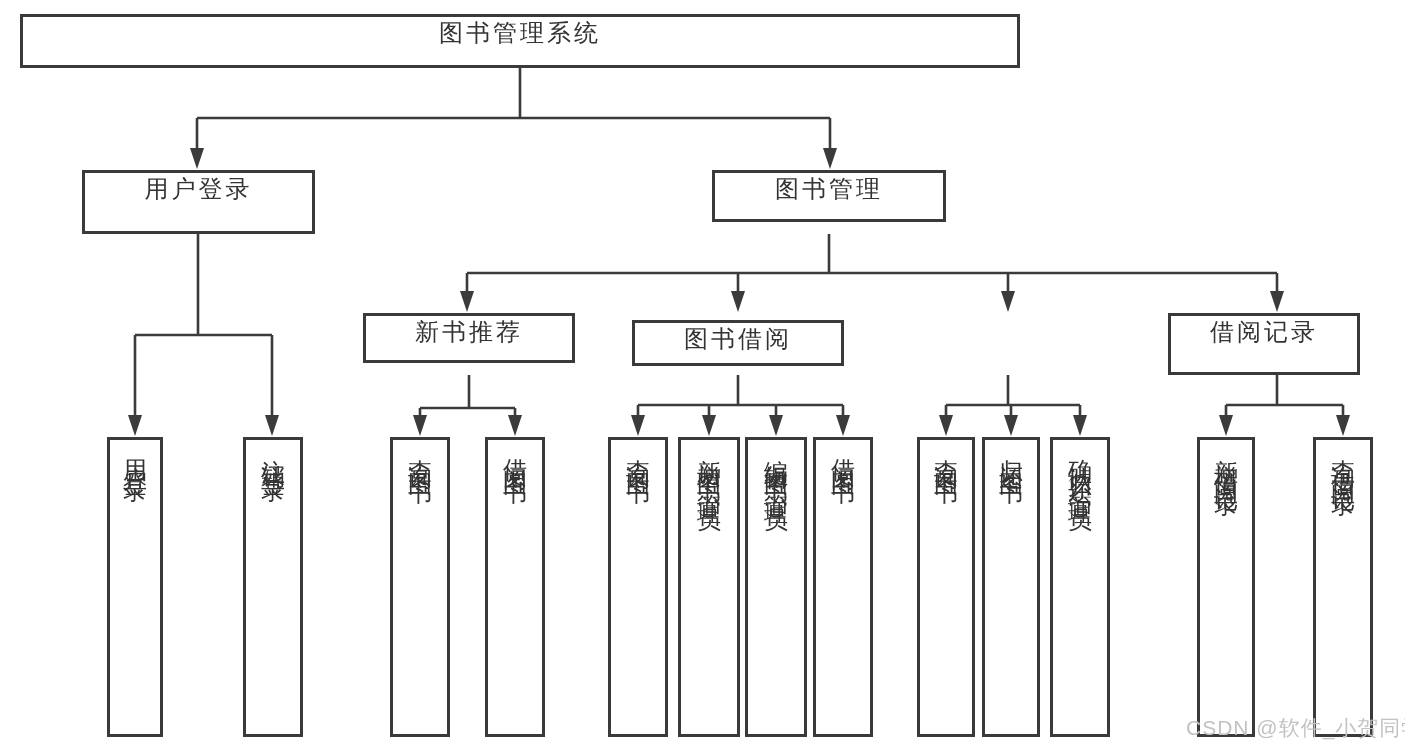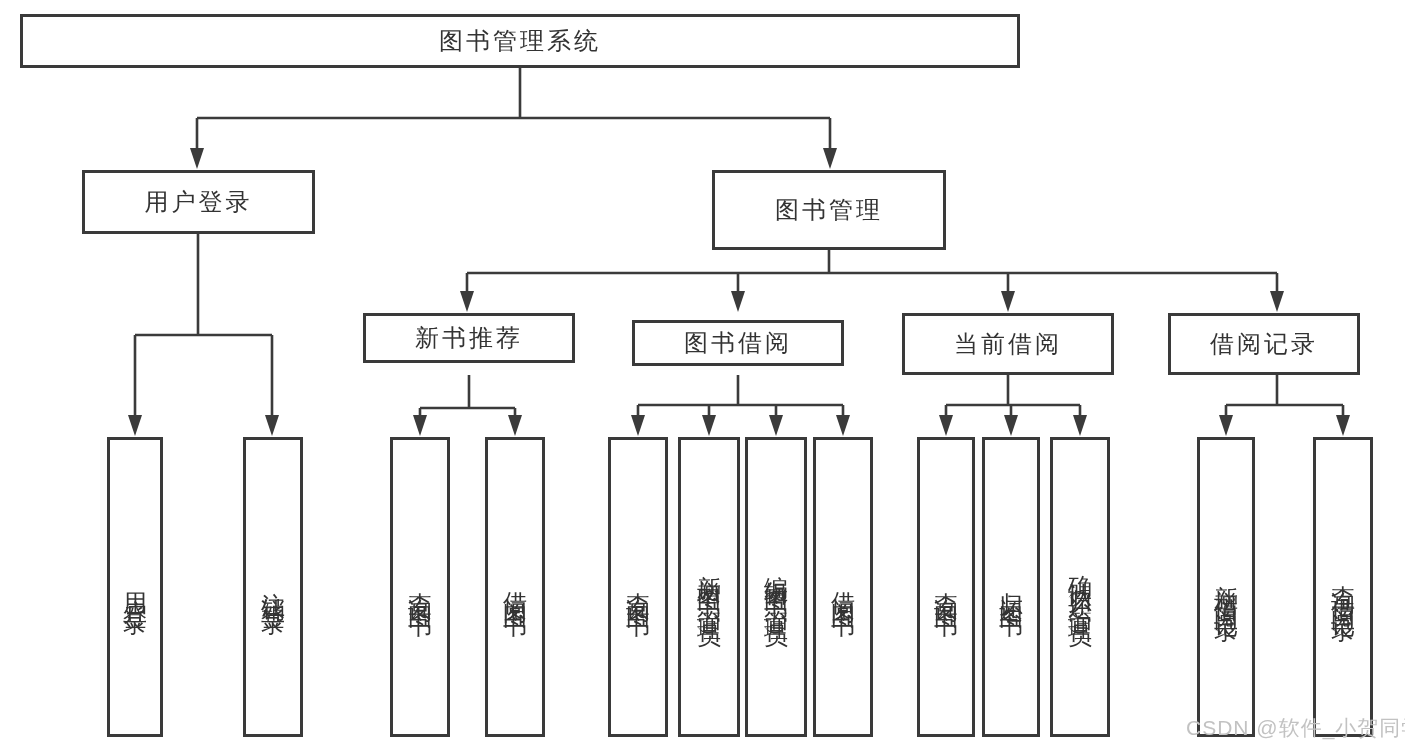--- a/index.html
+++ b/index.html
@@ -10,38 +10,38 @@
     font-family:"Liberation Sans","DejaVu Sans",sans-serif;
     overflow:hidden;
   }
   .connectors{position:absolute;left:0;top:0;pointer-events:none;}
   .node{
     position:absolute;
     box-sizing:border-box;
     border:3px solid #3a3a3a;
     background:#ffffff;
     display:flex;
-    align-items:center;
+    align-items:flex-start;
     justify-content:center;
     color:#333333;
   }
   .hbox{font-size:24px;letter-spacing:3px;white-space:nowrap;}
   .vbox{font-size:24px;}
   .vbox .vtext{
     writing-mode:vertical-rl;
     text-orientation:mixed;
     letter-spacing:7px;
     line-height:1;
     white-space:nowrap;
   }
   
   .n-root{left:20px;top:14px;width:1000px;height:54px;}
   
   .n-userlogin{left:82px;top:170px;width:233px;height:64px;}
-  .n-bookmgmt{left:712px;top:170px;width:234px;height:80px;}
+  .n-bookmgmt{left:712px;top:170px;width:234px;height:52px;}
   
   .n-newbook{left:363px;top:313px;width:212px;height:50px;}
   .n-borrow{left:632px;top:320px;width:212px;height:46px;}
   .n-current{left:902px;top:313px;width:212px;height:62px;}
   .n-records{left:1168px;top:313px;width:192px;height:62px;}
   
   .leaf{top:437px;height:300px;}
   .l-ul1{left:107px;width:56px;}
   .l-ul2{left:243px;width:60px;}
   .l-nb1{left:390px;width:60px;}
@@ -103,23 +103,20 @@
   <div class="node hbox n-bookmgmt">
     <span>图书管理</span>
   </div>
 
   <div class="node hbox n-newbook">
     <span>新书推荐</span>
   </div>
   <div class="node hbox n-borrow">
     <span>图书借阅</span>
   </div>
-  <div class="node hbox n-current">
-    <span>当前借阅</span>
-  </div>
   <div class="node hbox n-records">
     <span>借阅记录</span>
   </div>
 
   <div class="node vbox leaf l-ul1">
     <span class="vtext">用户登录</span>
   </div>
   <div class="node vbox leaf l-ul2">
     <span class="vtext">注销登录</span>
   </div>

